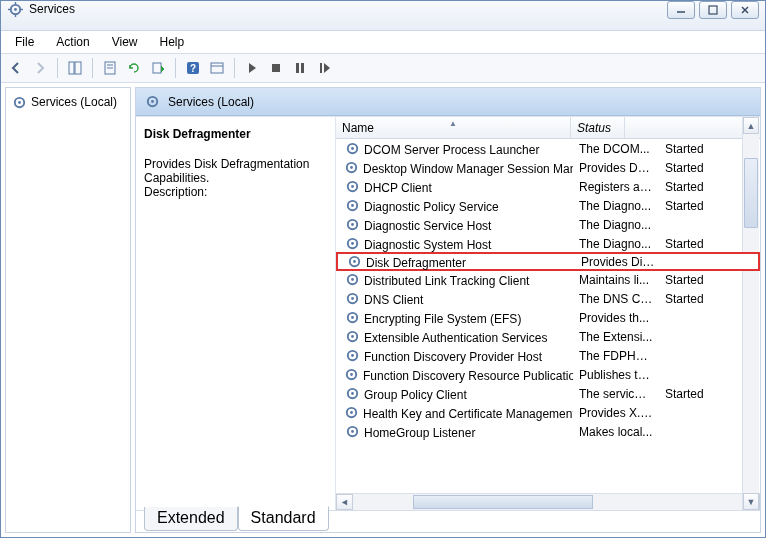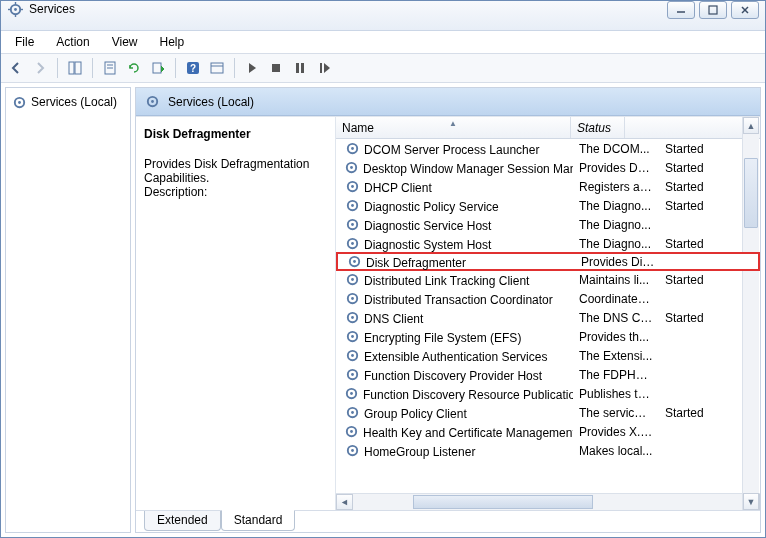--- a/index.html
+++ b/index.html
@@ -41,21 +41,21 @@
   .cell.stat { width: 54px; }
   .vscroll { position: absolute; right: 1px; top: 0; bottom: 0; width: 17px; background: #f1f3f7; border-left: 1px solid #dbe1ea; display:flex; flex-direction:column; }
   .vscroll .arr { height:17px; border:1px solid #c6cedb; background:linear-gradient(#fdfdfe,#e8edf4); display:flex; align-items:center; justify-content:center; font-size:9px; color:#5a6c83;}
   .vscroll .track { flex:1; position:relative; }
   .vscroll .thumb { position:absolute; left:1px; right:1px; top:24px; height:70px; background:linear-gradient(#e8eef7,#cfdbeb); border:1px solid #b3c3d9; border-radius:1px; }
   .hscroll { height:17px; background:#f1f3f7; border-top:1px solid #dbe1ea; display:flex; }
   .hscroll .arr { width:17px; border:1px solid #c6cedb; background:linear-gradient(#fdfdfe,#e8edf4); display:flex; align-items:center; justify-content:center; font-size:9px; color:#5a6c83;}
   .hscroll .track { flex:1; position:relative; }
   .hscroll .thumb { position:absolute; top:1px; bottom:1px; left:60px; width:180px; background:linear-gradient(#e8eef7,#cfdbeb); border:1px solid #b3c3d9; }
   .tabs { display:flex; align-items:flex-end; height:22px; padding-left:8px; gap:0; border-top:1px solid #d6dde8; background:#fff; }
-  .tab { padding: 2px 12px 3px; border:1px solid #b8c4d4; border-top:none; border-radius:0 0 4px 4px; background:#f4f6fa; font-size:12px; position:relative; top:-1px; cursor:default; }
+  .tab { padding: 2px 12px 3px; border:1px solid #b8c4d4; border-top:none; border-radius:0 0 4px 4px; background:#f4f6fa; font-size:16px; position:relative; top:-1px; cursor:default; }
   .tab.active { background:#fff; border-top:1px solid #fff; }
   .gear-icon { width:16px; height:16px; display:inline-flex; align-items:center; justify-content:center; }
   .gear-icon svg { width:15px; height:15px; }
 </style>
 </head>
 <body>
 
 <div class="window">
 
   <div class="titlebar">
@@ -322,33 +322,20 @@
                 <div class="cell stat">Started</div>
               </div>
               <div class="row">
                 <div class="cell name">
                   <span class="gear-icon">
                     <svg viewBox="0 0 16 16" width="14" height="14">
                       <circle cx="8" cy="8" r="5" fill="none" stroke="#5a7aa5" stroke-width="2"></circle>
                       <circle cx="8" cy="8" r="1.5" fill="#5a7aa5"></circle>
                     </svg>
                   </span>
-                  <span>Distributed Transaction Coordinator</span>
-                </div>
-                <div class="cell desc">Coordinates...</div>
-                <div class="cell stat"></div>
-              </div>
-              <div class="row">
-                <div class="cell name">
-                  <span class="gear-icon">
-                    <svg viewBox="0 0 16 16" width="14" height="14">
-                      <circle cx="8" cy="8" r="5" fill="none" stroke="#5a7aa5" stroke-width="2"></circle>
-                      <circle cx="8" cy="8" r="1.5" fill="#5a7aa5"></circle>
-                    </svg>
-                  </span>
                   <span>DNS Client</span>
                 </div>
                 <div class="cell desc">The DNS Cli...</div>
                 <div class="cell stat">Started</div>
               </div>
               <div class="row">
                 <div class="cell name">
                   <span class="gear-icon">
                     <svg viewBox="0 0 16 16" width="14" height="14">
                       <circle cx="8" cy="8" r="5" fill="none" stroke="#5a7aa5" stroke-width="2"></circle>

